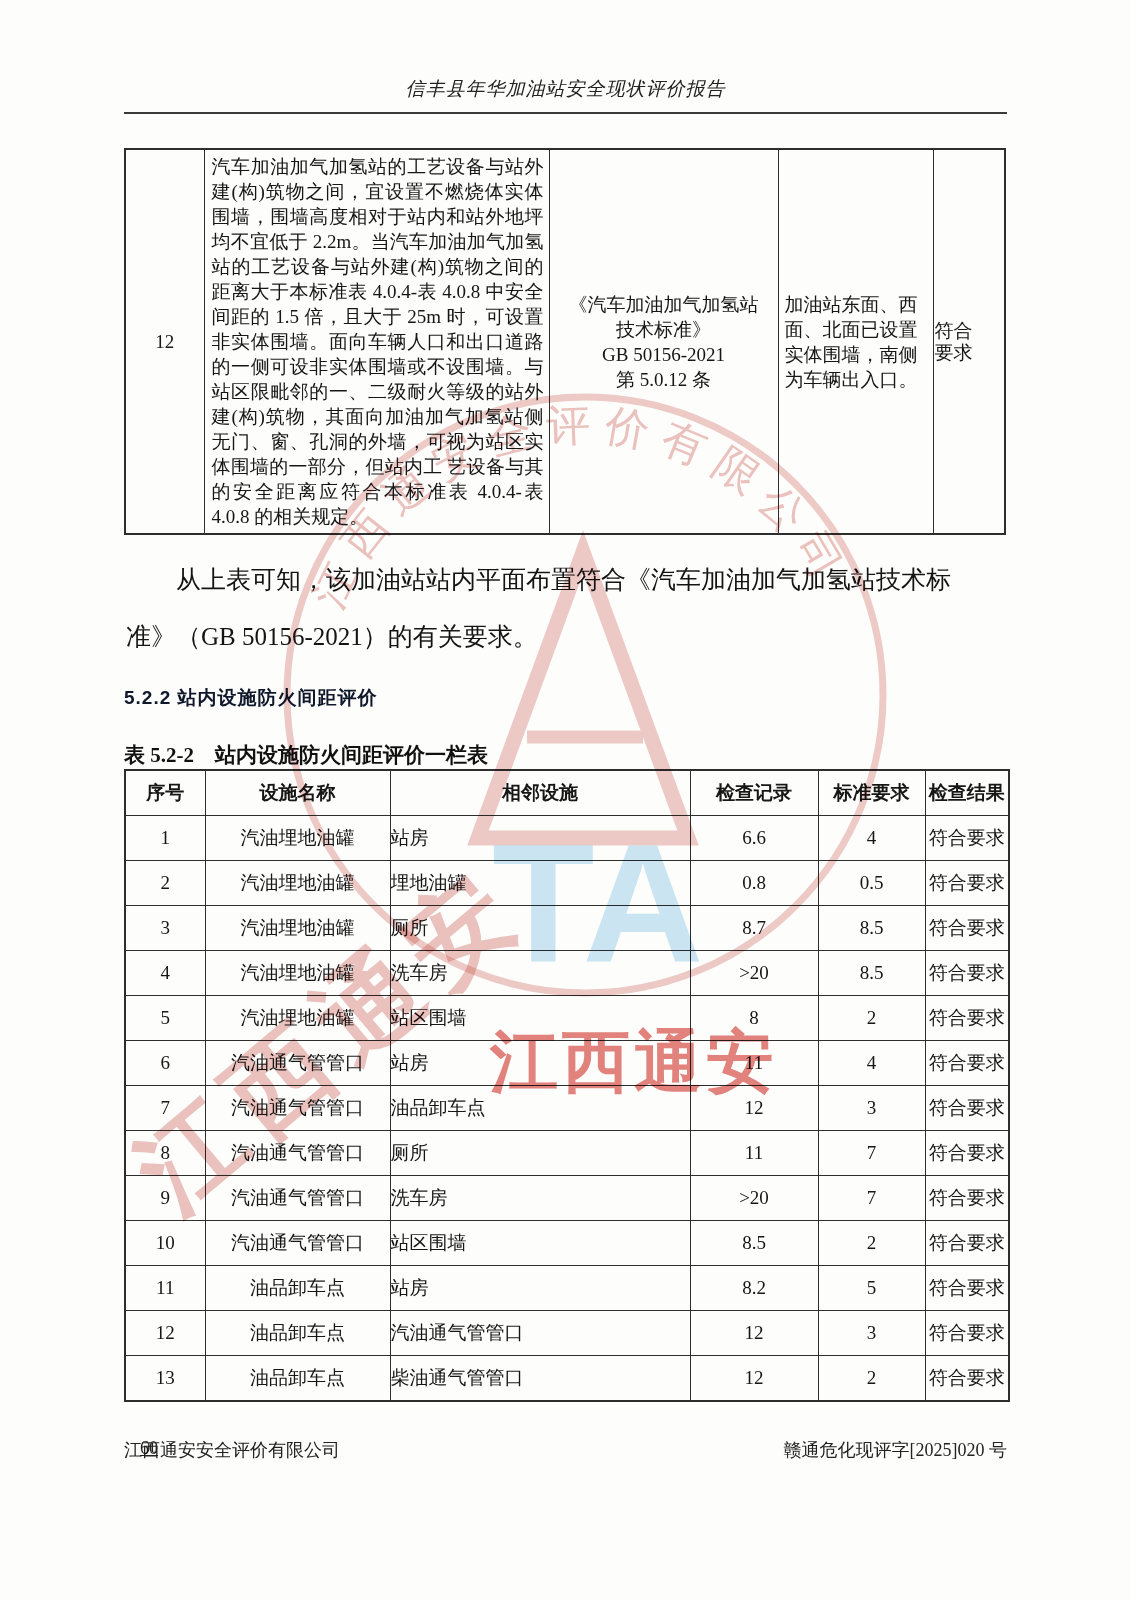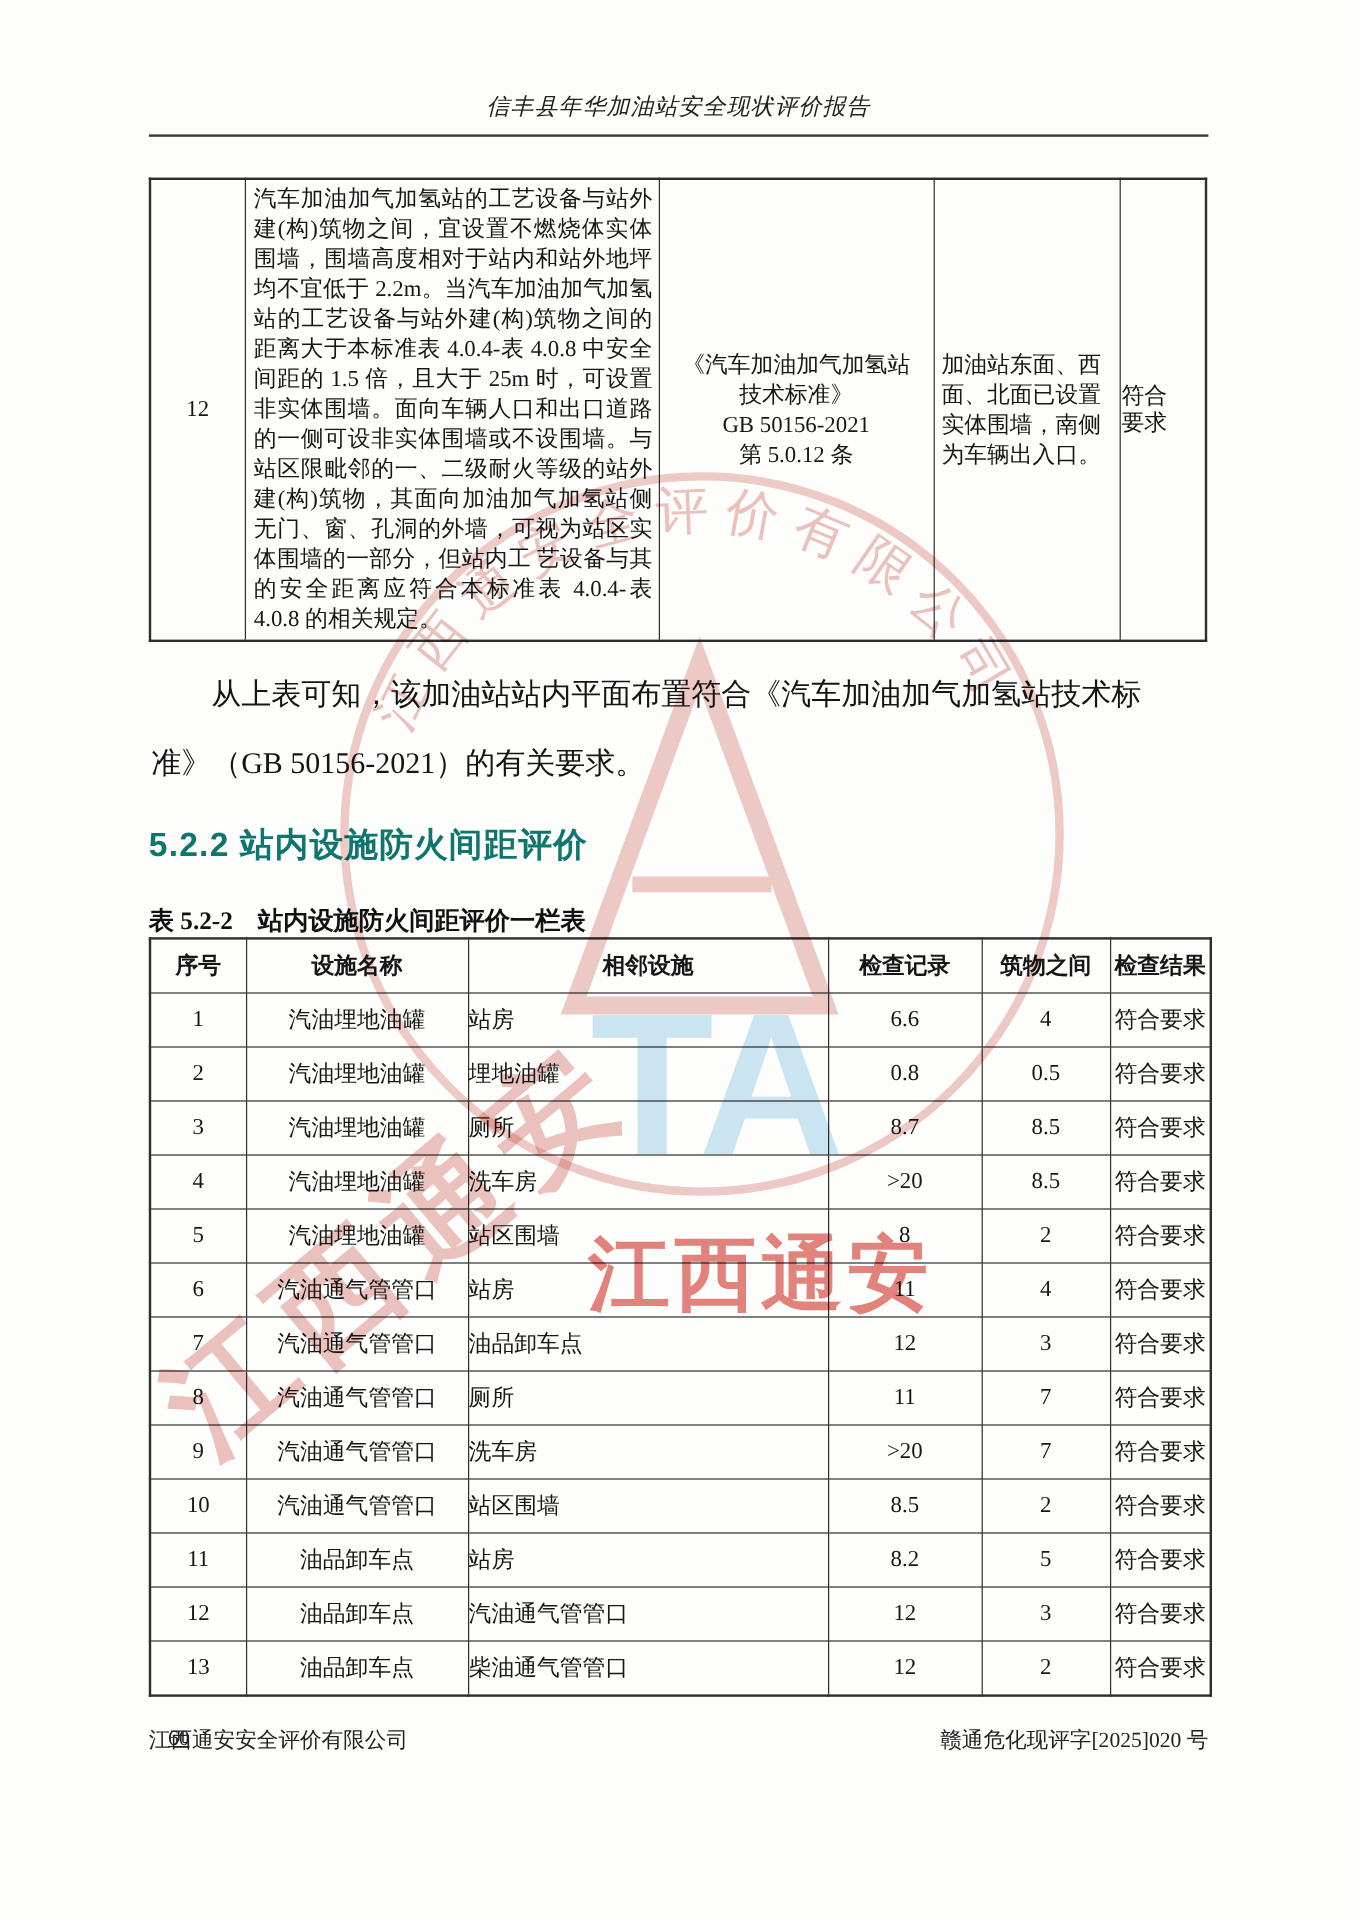--- a/index.html
+++ b/index.html
@@ -15,21 +15,21 @@
   .top-table{width:880px;margin-top:34px;border:2px solid #2e2e2e;}
   .top-table td{border:1px solid #2e2e2e;vertical-align:middle;font-size:19px;color:#161616;}
   .tt-no{text-align:center;}
   .tt-content{padding:4px 5px 4px 7px;line-height:25px;text-align:justify;}
   .tt-standard{text-align:center;line-height:25px;white-space:pre-line;}
   .tt-record{padding:20px 6px;line-height:25px;}
   .tt-result{line-height:22px;white-space:pre-line;}
 
   .para{margin:16px 0 0 2px;width:852px;font-size:25px;line-height:57px;text-indent:2em;color:#141414;}
 
-  .section-heading{margin:20px 0 0 0;font-family:"Liberation Sans","DejaVu Sans",sans-serif;font-weight:700;font-size:28px;letter-spacing:1px;color:#0f766e;}
+  .section-heading{margin:20px 0 0 0;font-family:"Liberation Sans","DejaVu Sans",sans-serif;font-weight:700;font-size:19px;letter-spacing:1px;color:#0f172a;}
 
   .table-caption{margin-top:30px;text-align:left;font-weight:700;font-size:21px;color:#111;}
 
   .fire-table{width:884px;border:2px solid #2e2e2e;}
   .fire-table th,.fire-table td{border:1px solid #2e2e2e;font-size:19px;height:44px;padding:0;vertical-align:middle;color:#161616;}
   .fire-table th{font-weight:700;text-align:center;}
   .c-no,.c-facility,.c-record,.c-standard,.c-result{text-align:center;}
   .c-adjacent{text-align:left;padding-left:4px;}
 
   .doc-footer{position:absolute;left:124px;right:124px;top:1438px;z-index:1;font-size:18px;color:#222;}
@@ -105,21 +105,21 @@
           <col style="width:128px">
           <col style="width:107px">
           <col style="width:84px">
         </colgroup>
       <thead>
         <tr>
           <th>序号</th>
           <th>设施名称</th>
           <th>相邻设施</th>
           <th>检查记录</th>
-          <th>筑物之间</th>
+          <th>标准要求</th>
           <th>检查结果</th>
         </tr>
       </thead>
       <tbody>
 
           <tr>
             <td class="c-no">1</td>
             <td class="c-facility">汽油埋地油罐</td>
             <td class="c-adjacent">站房</td>
             <td class="c-record">6.6</td>

